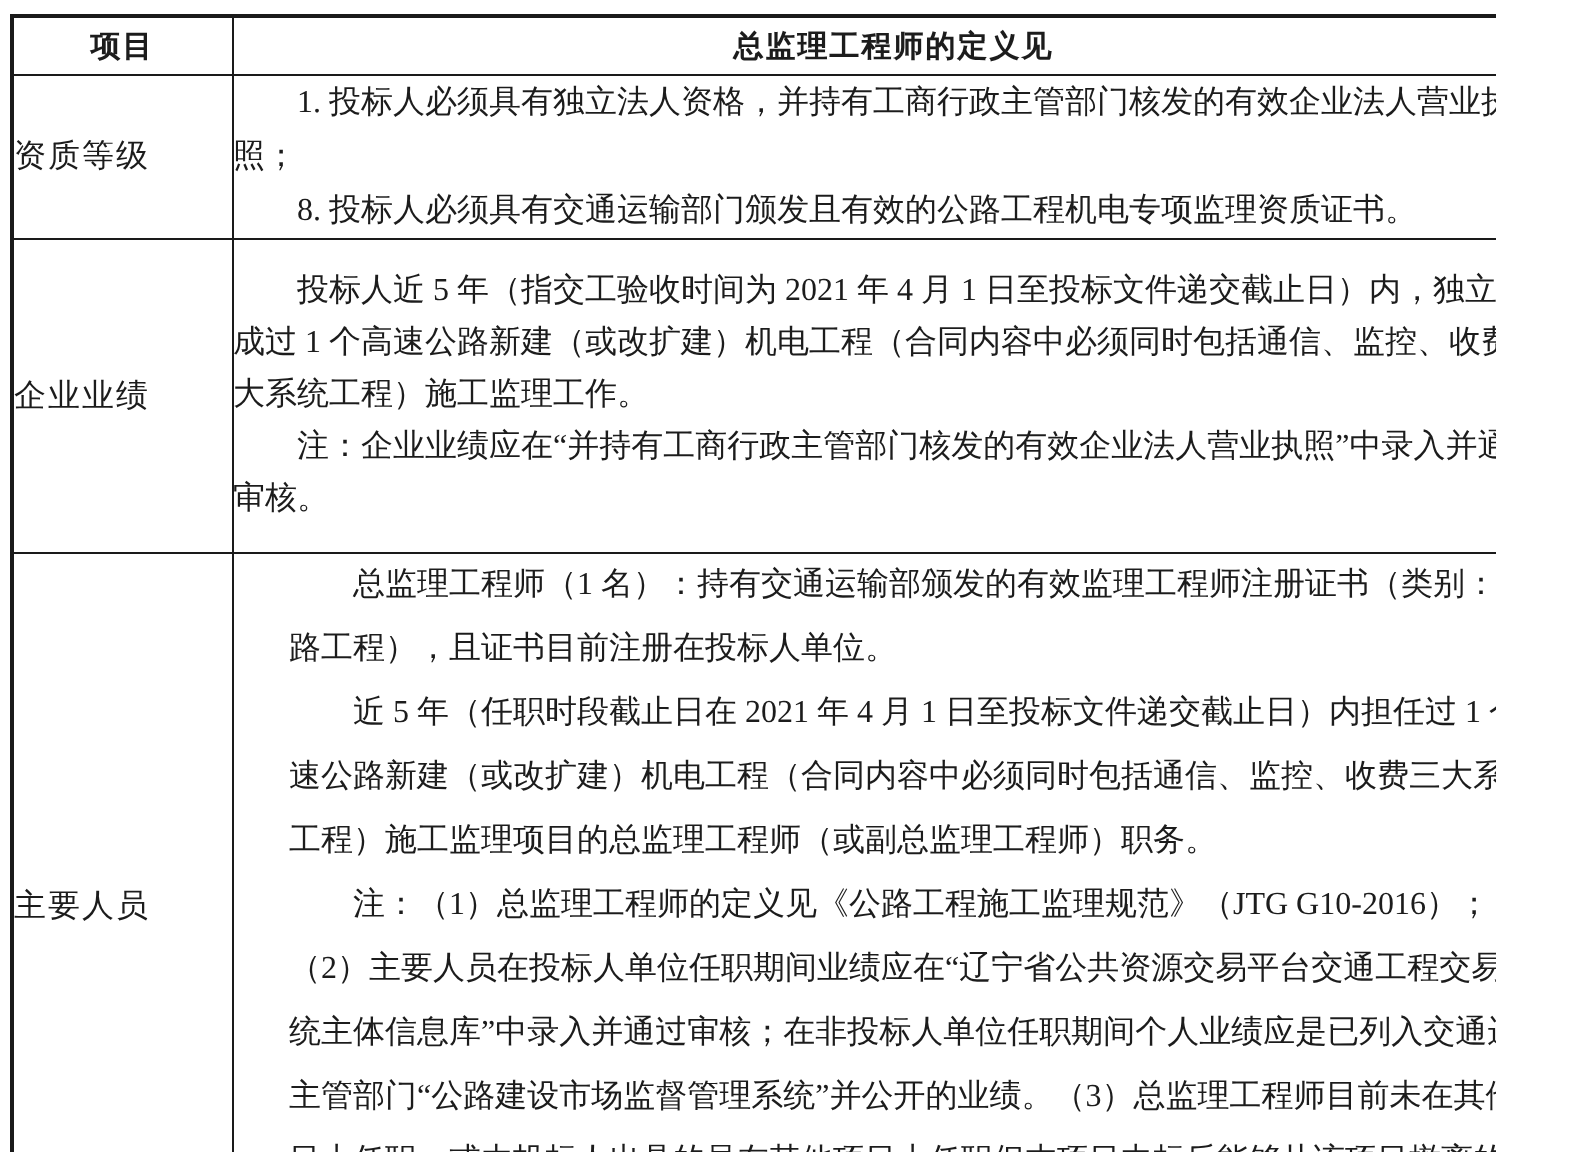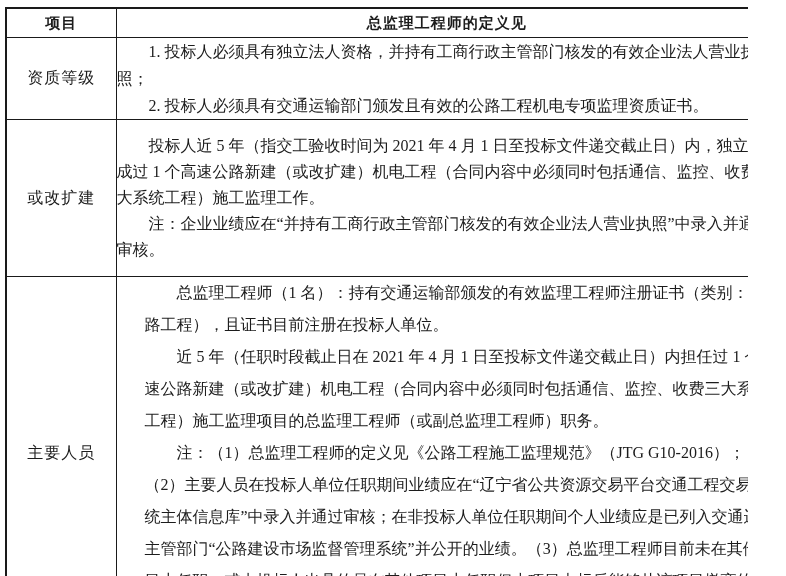--- a/index.html
+++ b/index.html
@@ -46,21 +46,20 @@
     height: 28px;
     font-family: "Liberation Sans", "DejaVu Sans", sans-serif;
     font-size: 15px;
     font-weight: bold;
     text-align: center;
     letter-spacing: 1px;
   }
   td.label-cell {
     font-family: Liberation Mono, monospace;
     font-size: 16px;
-    text-align: center;
     letter-spacing: 1px;
   }
   td.content-cell {
     font-family: "Liberation Serif", "DejaVu Serif", serif;
     font-size: 16px;
     padding: 2px 8px;
     text-align: left;
     text-justify: inter-ideograph;
   }
   td.content-cell p {
@@ -87,26 +86,26 @@
     <tbody>
       <tr class="row-header">
         <th class="hdr">项目</th>
         <th class="hdr">总监理工程师的定义见</th>
       </tr>
 
       <tr class="row-qual">
         <td class="label-cell">资质等级</td>
         <td class="content-cell">
           <p>1. 投标人必须具有独立法人资格，并持有工商行政主管部门核发的有效企业法人营业执照；</p>
-          <p>2. 投标人必须具有交通运输部门颁发且有效的公路工程机电专项监理资质证书。</p>
+          <p>8. 投标人必须具有交通运输部门颁发且有效的公路工程机电专项监理资质证书。</p>
         </td>
       </tr>
 
       <tr class="row-perf">
-        <td class="label-cell">或改扩建</td>
+        <td class="label-cell">企业业绩</td>
         <td class="content-cell">
           <p>投标人近 5 年（指交工验收时间为 2021 年 4 月 1 日至投标文件递交截止日）内，独立完成过 1 个高速公路新建（或改扩建）机电工程（合同内容中必须同时包括通信、监控、收费三大系统工程）施工监理工作。</p>
           <p>注：企业业绩应在“并持有工商行政主管部门核发的有效企业法人营业执照”中录入并通过审核。</p>
         </td>
       </tr>
 
       <tr class="row-person">
         <td class="label-cell">主要人员</td>
         <td class="content-cell">
           <p>总监理工程师（1 名）：持有交通运输部颁发的有效监理工程师注册证书（类别：公路工程），且证书目前注册在投标人单位。</p>

